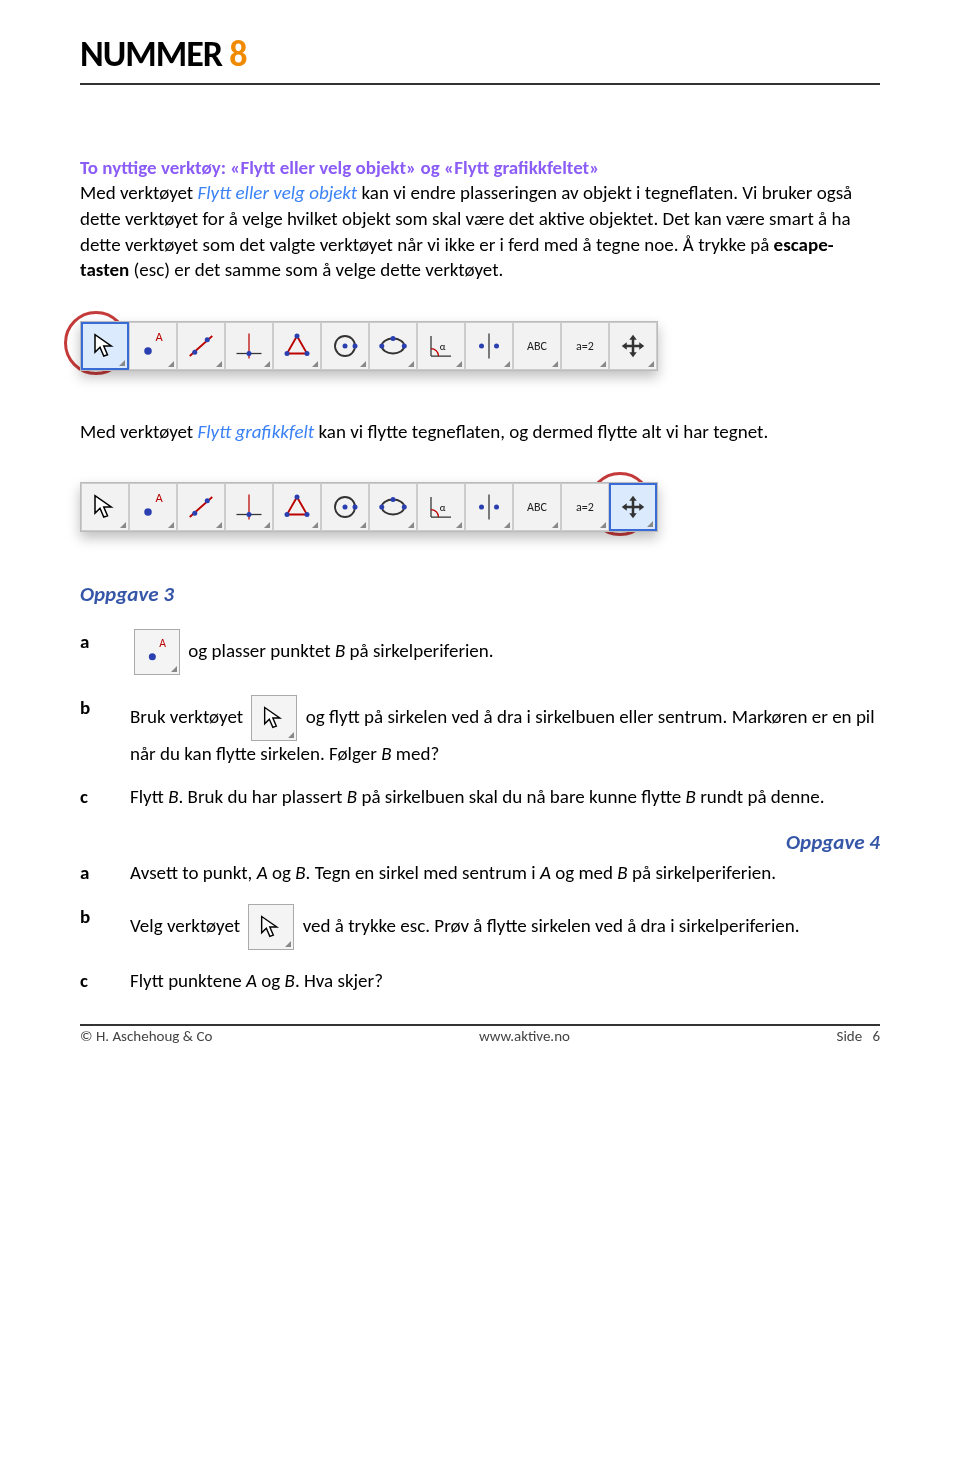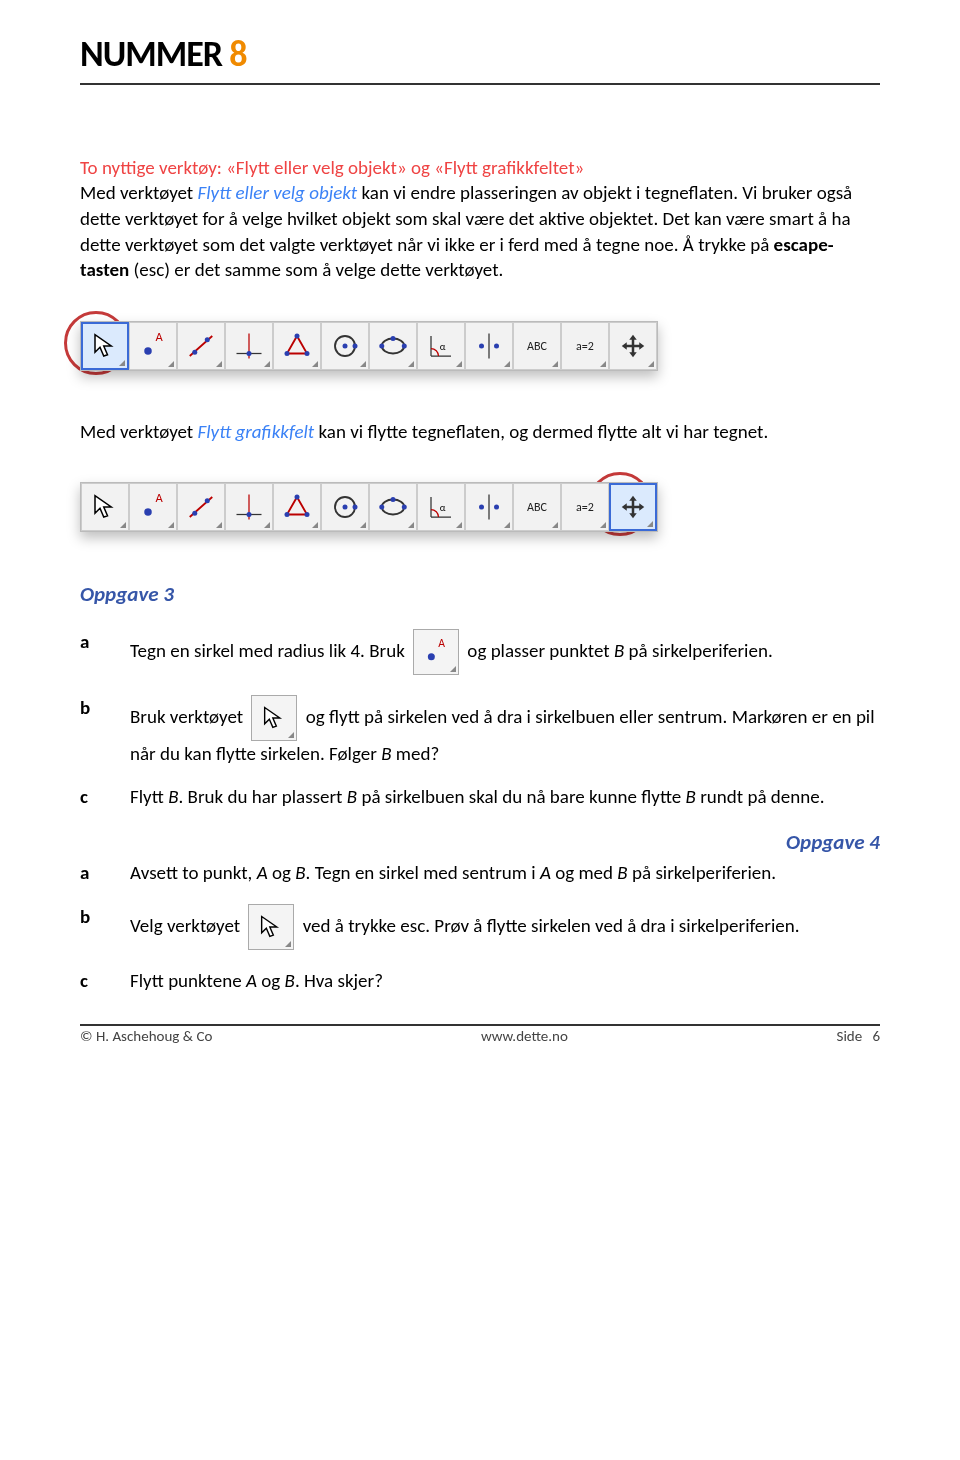--- a/index.html
+++ b/index.html
@@ -10,21 +10,21 @@
     margin: 0 auto;
     padding: 30px 80px 20px 80px;
     font-size: 19px;
     color: #000;
     line-height: 1.35;
   }
   .header { margin-bottom: 8px; }
   .header-title { font-size: 36px; font-weight: 900; letter-spacing: -1px; }
   .header-title .n8 { color: #F08A00; }
   .header-rule { border: none; border-top: 2px solid #333; margin-top: 4px; margin-bottom: 70px; }
-  .txt-blue { color: #ef4444; font-weight: normal; }
+  .txt-blue { color: #8b5cf6; font-weight: bold; }
   .txt-blue-italic { color: #3b82f6; font-style: italic; }
   p { margin-bottom: 0; }
   .para-block { margin-bottom: 38px; }
   .toolbar {
     display: flex;
     border: 1px solid #bbb;
     background: #f7f7f7;
     width: fit-content;
     box-shadow: 0 6px 12px rgba(0,0,0,0.25);
     position: relative;
@@ -281,21 +281,21 @@
       <span class="tool-corner"></span>
     </div>
   </div>
 </div>
 
 <div class="oppgave-title">Oppgave 3</div>
 
 <div class="task-row">
   <div class="task-label">a</div>
   <div class="task-body">
-    <span>Tegn en sirkel med radius lik 4. Bruk </span><span class="inline-icon">
+    <span class="inline-icon">
         <svg viewBox="0 0 24 24">
           <circle cx="8" cy="16" r="3" fill="#2a3fb0"></circle>
           <text x="14" y="8" font-size="10" fill="#b00">A</text>
         </svg>
         <span class="tool-corner"></span>
       </span><span> og plasser punktet </span><i>B</i><span> på sirkelperiferien.</span>
   </div>
 </div>
 
 <div class="task-row" style="margin-top:20px;">
@@ -341,17 +341,17 @@
 <div class="task-row">
   <div class="task-label">c</div>
   <div class="task-body">
     <span>Flytt punktene </span><i>A</i><span> og </span><i>B</i><span>. Hva skjer?</span>
   </div>
 </div>
 
 <hr class="footer-rule">
 <div class="footer">
   <span>© H. Aschehoug &amp; Co</span>
-  <span>www.dette.no</span>
+  <span>www.aktive.no</span>
   <span>
     <span>Side</span>&nbsp;&nbsp;&nbsp;<span>6</span>
   </span>
 </div>
 
 </body></html>

